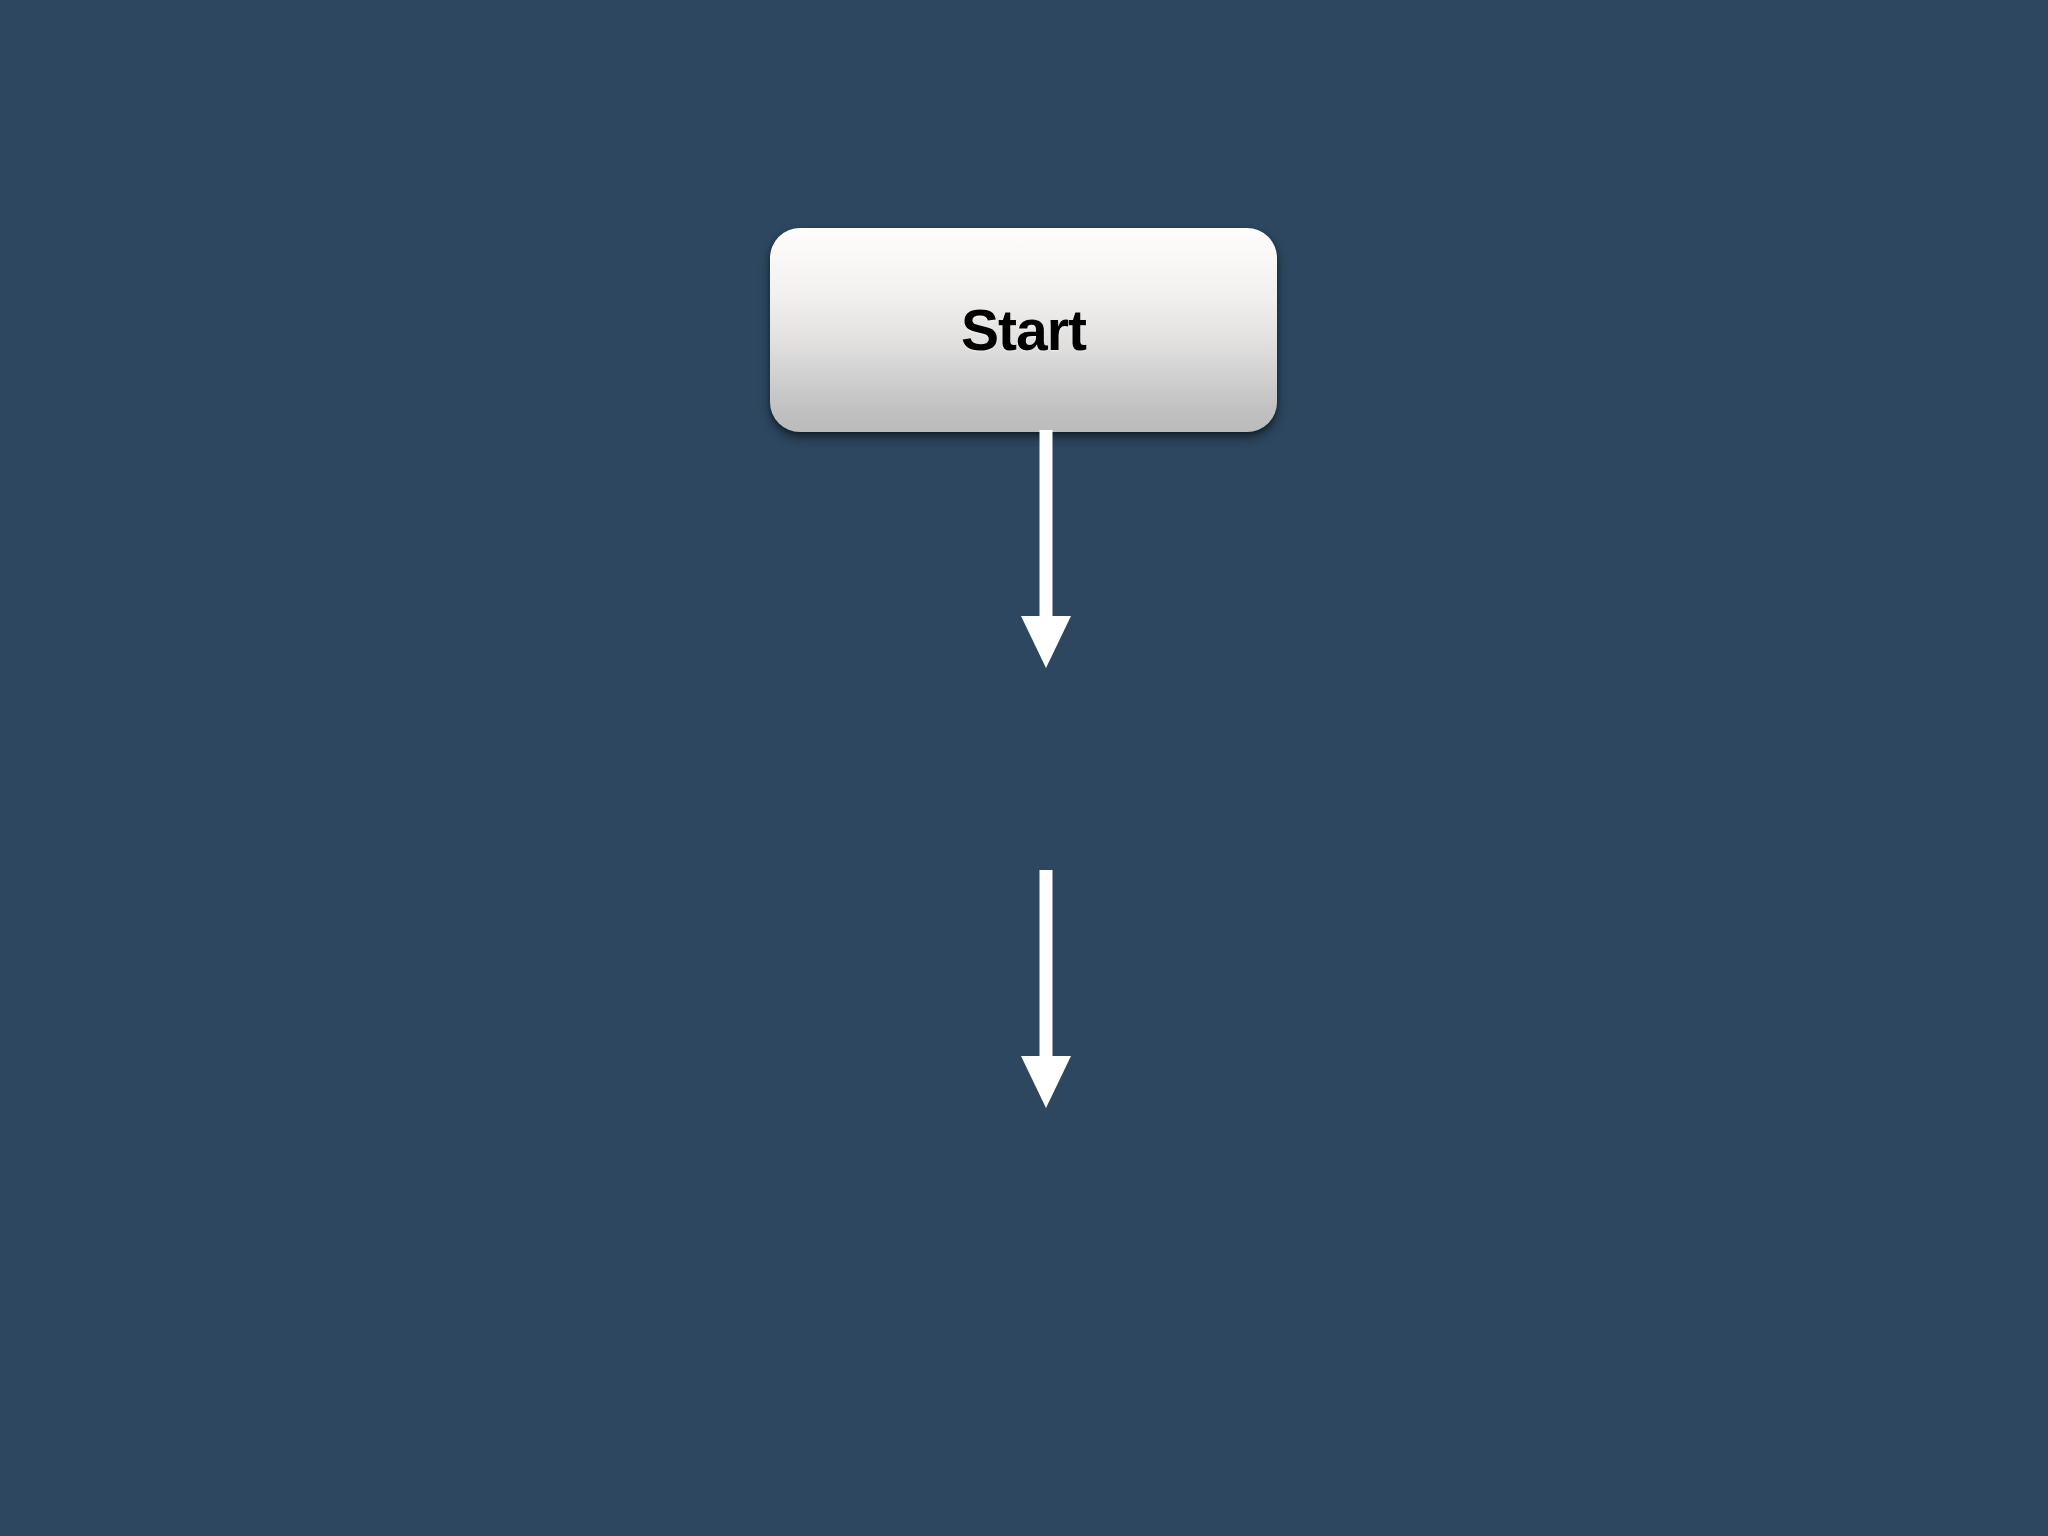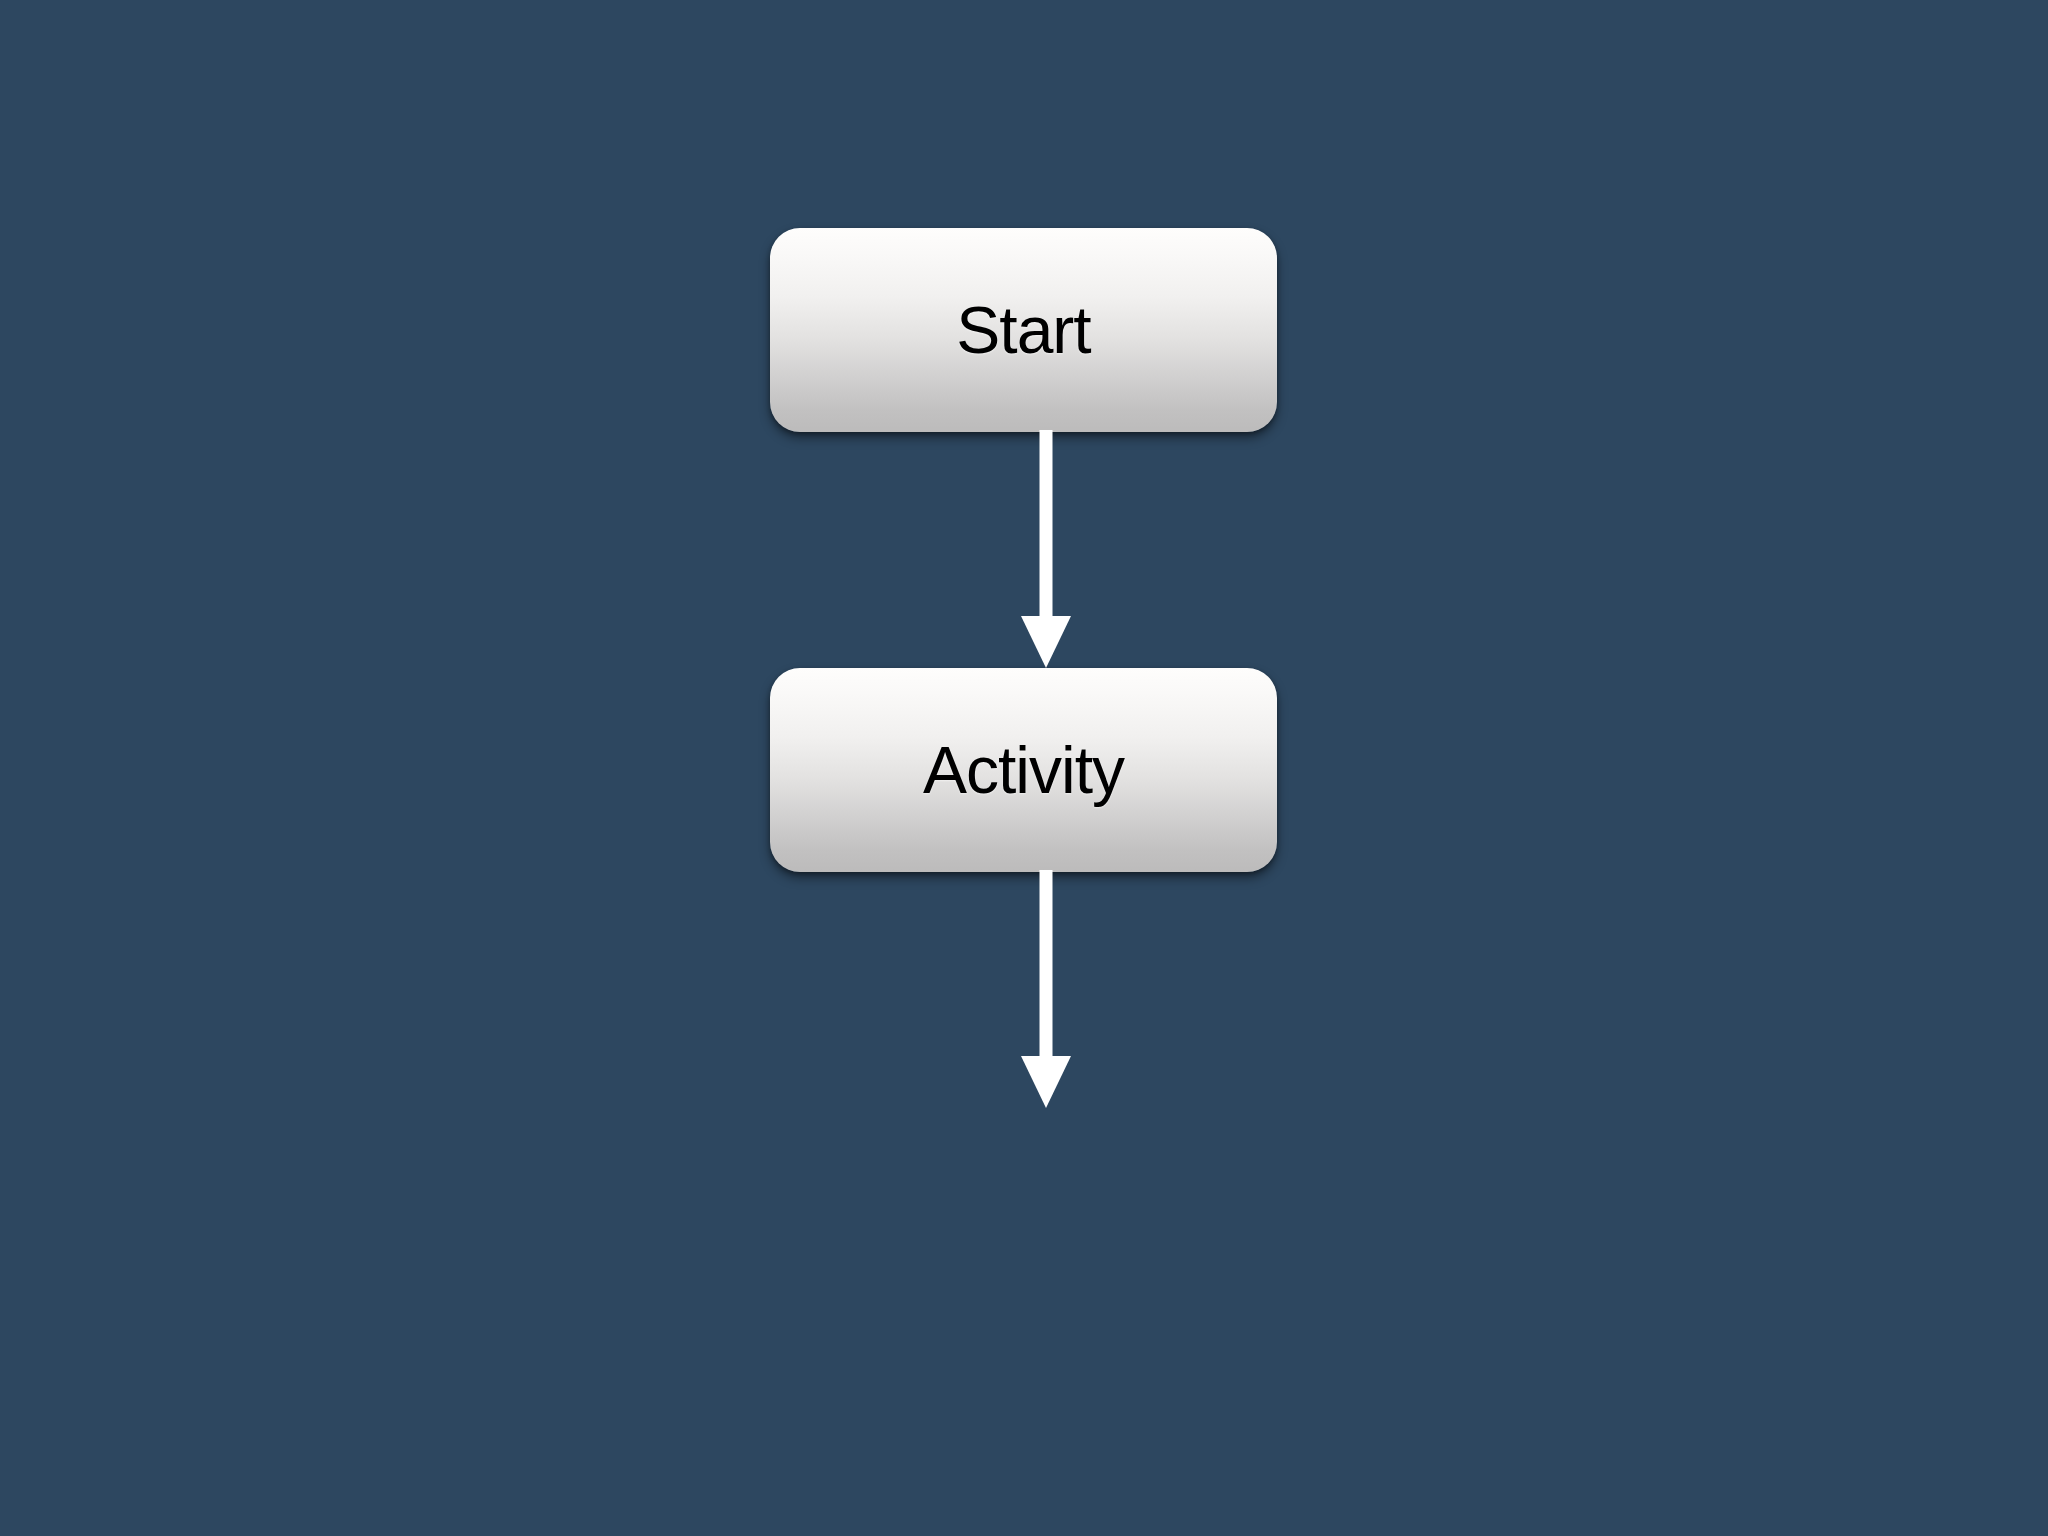--- a/index.html
+++ b/index.html
@@ -37,22 +37,22 @@
                 #bcbbbb 100%);
     box-shadow: 0 6px 11px rgba(0,0,0,0.42),
                 0 2px 4px rgba(0,0,0,0.30);
     display: flex;
     align-items: center;
     justify-content: center;
     box-sizing: border-box;
   }
   .node-label {
     font-family: "Liberation Sans", sans-serif;
-    font-weight: normal;
-    font-size: 66px;
+    font-weight: bold;
+    font-size: 57px;
     line-height: 1;
     color: #000000;
     letter-spacing: -1px;
     text-shadow: 0 1px 2px rgba(255,255,255,0.55);
     user-select: none;
     white-space: nowrap;
   }
 
   #node-start    { left: 770px; top: 228px;  }
   #node-activity { left: 770px; top: 668px;  }
@@ -78,23 +78,20 @@
     <span class="node-label">Start</span>
   </div>
 
   <div class="connector" id="connector-1">
     <svg width="60" height="240" viewBox="0 0 60 240">
       <line x1="30" y1="0" x2="30" y2="197" stroke="#ffffff" stroke-width="13"></line>
       <polygon points="30,238 5,186 55,186" fill="#ffffff"></polygon>
     </svg>
   </div>
 
-  <div class="node" id="node-activity">
-    <span class="node-label">Activity</span>
-  </div>
 
   <div class="connector" id="connector-2">
     <svg width="60" height="240" viewBox="0 0 60 240">
       <line x1="30" y1="0" x2="30" y2="197" stroke="#ffffff" stroke-width="13"></line>
       <polygon points="30,238 5,186 55,186" fill="#ffffff"></polygon>
     </svg>
   </div>
 
 
 </div>

